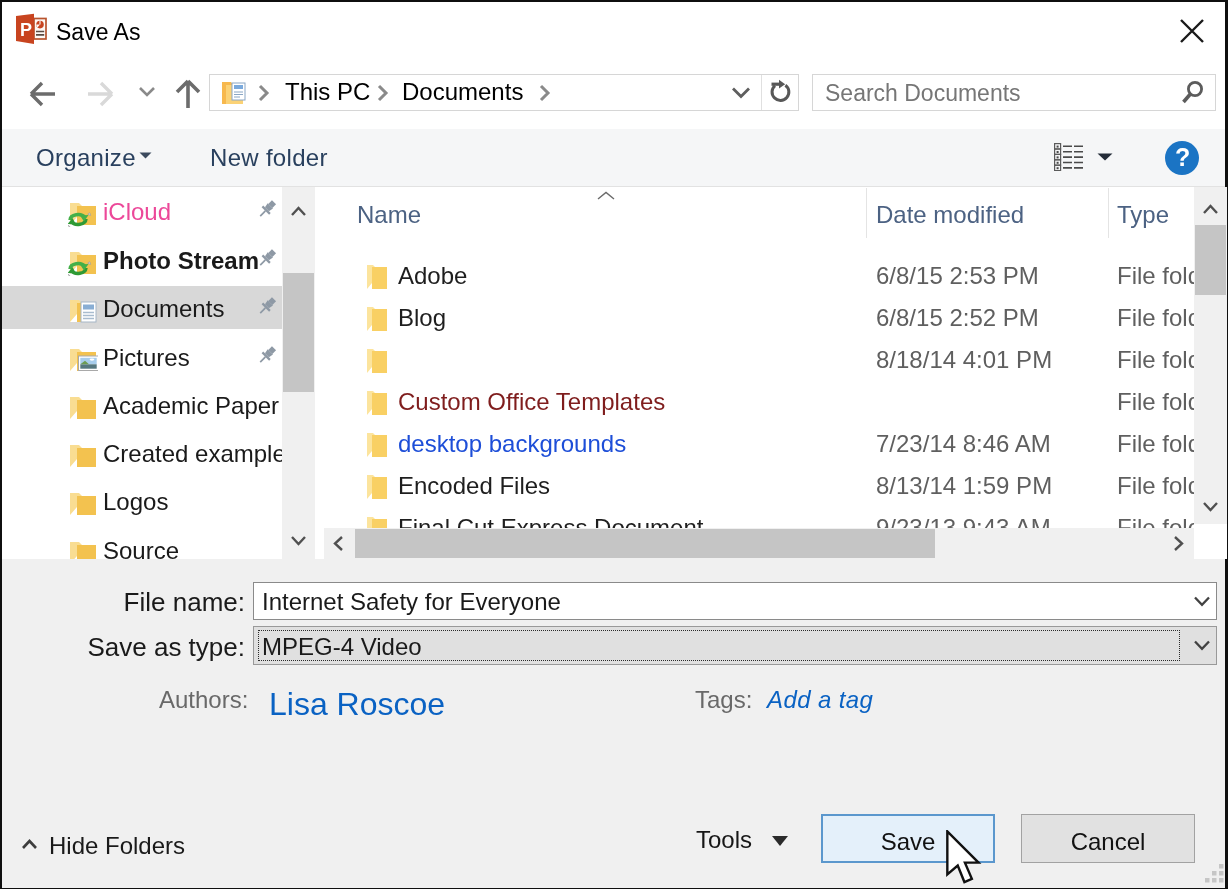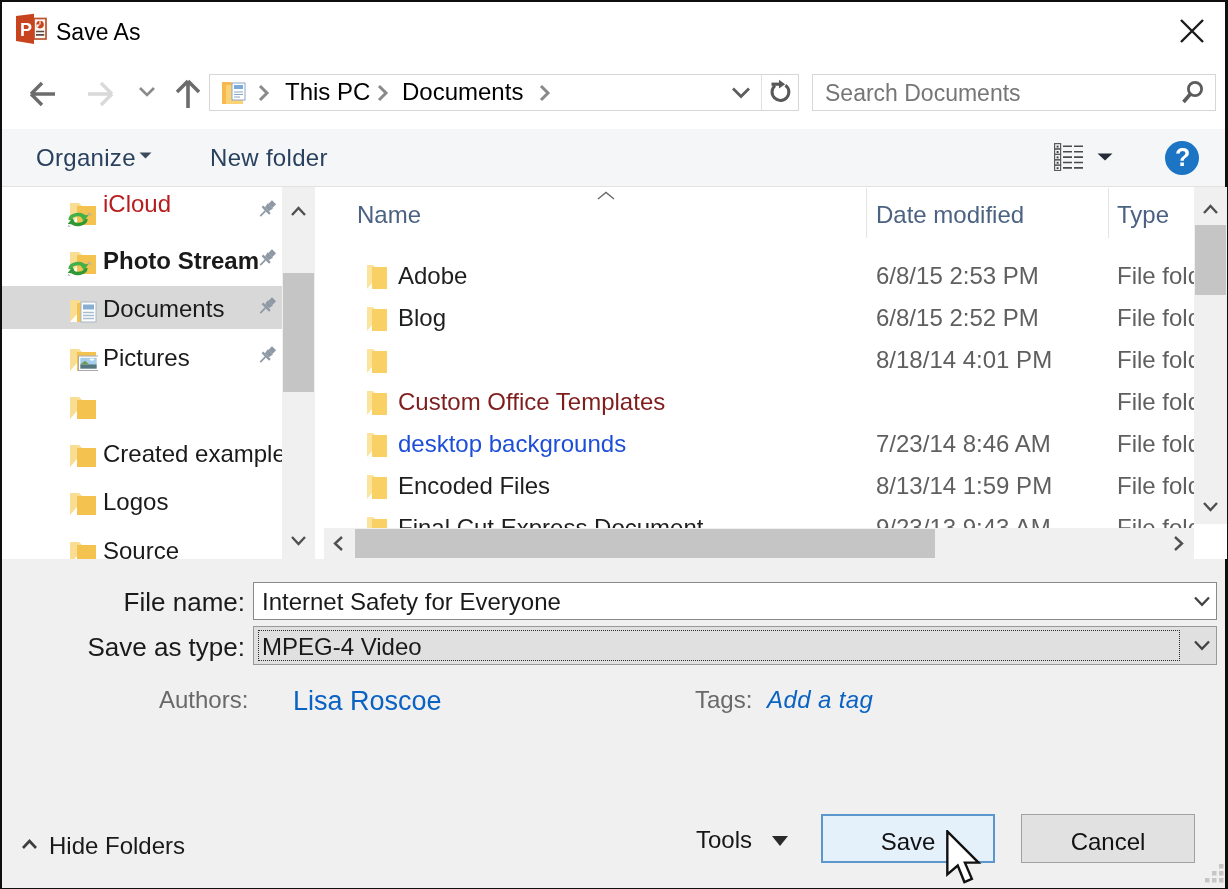--- a/index.html
+++ b/index.html
@@ -158,21 +158,21 @@
 
   <div class="abs txt" style="z-index:3;left:0px;top:630px;width:243px;text-align:right;font-size:26px;color:#1a1a1a;">Save as type:</div>
   <div class="abs" style="z-index:3;left:251px;top:624px;width:964px;height:39px;border:1px solid #999999;box-sizing:border-box;background:#e0e0e0;"></div>
   <div class="abs" style="z-index:3;left:256px;top:628px;width:922px;height:31px;border:1px dotted #2a2a2a;box-sizing:border-box;"></div>
   <div class="abs txt" style="z-index:3;left:260px;top:631px;font-size:24px;color:#1a1a1a;">MPEG-4 Video</div>
   <svg class="abs" style="z-index:3;left:1191px;top:637px;" width="18" height="13" viewBox="0 0 18 13">
     <path d="M2 2.5 L9 9.8 L16 2.5" stroke="#424242" stroke-width="2.3" fill="none"></path>
   </svg>
 
   <div class="abs txt" style="z-index:3;left:157px;top:684px;font-size:24px;color:#696969;">Authors:</div>
-  <div class="abs txt" style="z-index:3;left:267px;top:684px;font-size:27px;color:#0a62c3;margin-left:24px;">Lisa Roscoe</div>
+  <div class="abs txt" style="z-index:3;left:267px;top:684px;font-size:32px;color:#0a62c3;">Lisa Roscoe</div>
   <div class="abs txt" style="z-index:3;left:693px;top:684px;font-size:24px;color:#696969;">Tags:</div>
   <div class="abs txt" style="z-index:3;left:765px;top:684px;font-size:24px;letter-spacing:0.4px;color:#0a62c3;font-style:italic;">Add a tag</div>
 
   <svg class="abs" style="z-index:3;left:19px;top:836px;" width="17" height="13" viewBox="0 0 17 13">
     <path d="M2 10 L8.5 3 L15 10" stroke="#3d3d3d" stroke-width="2.6" fill="none"></path>
   </svg>
   <div class="abs txt" style="z-index:3;left:47px;top:830px;font-size:24px;color:#1a1a1a;">Hide Folders</div>
 
   <div class="abs txt" style="z-index:3;left:694px;top:824px;font-size:24px;color:#161616;">Tools</div>
   <svg class="abs" style="z-index:3;left:769px;top:833px;" width="18" height="12" viewBox="0 0 18 12">
@@ -205,21 +205,21 @@
         <path d="M2 28 L9 20 L9 28 Z" fill="#fff"></path>
         <g transform="translate(-1,14)">
           <path d="M3 9 A8 5.6 0 0 1 18 6.5" stroke="#44b049" stroke-width="3.4" fill="none"></path>
           <path d="M19 8 A8 5.6 0 0 1 4 10.5" stroke="#2f9a35" stroke-width="3.4" fill="none"></path>
           <path d="M21.5 4 L17 10.5 L13 4.5 Z" fill="#44b049"></path>
           <path d="M0.5 13 L5.5 7 L9 13.5 Z" fill="#2f9a35"></path>
           <path d="M20.8 3.2 L22.8 1.8 L23.6 4.4 Z" fill="#e9e9e9" stroke="#9b9b9b" stroke-width="0.7"></path>
           <path d="M1.2 14 L0 16 L3.2 16.2 Z" fill="#e9e9e9" stroke="#9b9b9b" stroke-width="0.7"></path>
         </g>
       </svg></div>
-    <div class="abs txt" style="left: 101px; top: 188px; font-size: 24px; color: #b91c1c;">iCloud</div>
+    <div class="abs txt" style="left: 101px; top: 196px; font-size: 24px; color: #ec4899;">iCloud</div>
     <div class="abs" style="left: 254px; top: 197px; width: 24px; height: 24px;"><svg width="23" height="23" viewBox="0 0 23 23">
         <g transform="rotate(45 11.5 9.5)" fill="#8e99a5">
           <rect x="8.8" y="0.5" width="5.8" height="5.2"></rect>
           <path d="M8 5.7 H15.4 L14.5 10.5 H8.9 Z"></path>
           <rect x="6.4" y="10.5" width="10.6" height="2.2"></rect>
           <rect x="10.9" y="12.7" width="1.7" height="7.3"></rect>
         </g>
       </svg></div>
     <div class="abs" style="left: 66px; top: 244px; width: 30px; height: 30px;"><svg width="30" height="30" viewBox="0 0 30 30">
         <path d="M2 6 L11 6 L14 9 L14 28 L2 28 Z" fill="#f9dd92"></path>
@@ -282,20 +282,21 @@
           <path d="M8 5.7 H15.4 L14.5 10.5 H8.9 Z"></path>
           <rect x="6.4" y="10.5" width="10.6" height="2.2"></rect>
           <rect x="10.9" y="12.7" width="1.7" height="7.3"></rect>
         </g>
       </svg></div>
     <div class="abs" style="left: 66px; top: 389px; width: 30px; height: 30px;"><svg width="30" height="30" viewBox="0 0 30 30">
         <path d="M2 6 L11 6 L14 9 L14 28 L2 28 Z" fill="#f9dd92"></path>
         <path d="M9 9 L28 9 L28 28 L9 28 Z" fill="#f3c24f"></path>
         <path d="M2 28 L9 20 L9 28 Z" fill="#fff"></path>
       </svg></div>
+    <div class="abs txt" style="left: 101px; top: 390px; font-size: 24px; color: rgb(26, 26, 26);">Academic Paper</div>
     <div class="abs" style="left: 66px; top: 437px; width: 30px; height: 30px;"><svg width="30" height="30" viewBox="0 0 30 30">
         <path d="M2 6 L11 6 L14 9 L14 28 L2 28 Z" fill="#f9dd92"></path>
         <path d="M9 9 L28 9 L28 28 L9 28 Z" fill="#f3c24f"></path>
         <path d="M2 28 L9 20 L9 28 Z" fill="#fff"></path>
       </svg></div>
     <div class="abs txt" style="left: 101px; top: 438px; font-size: 24px; color: rgb(26, 26, 26);">Created example</div>
     <div class="abs" style="left: 66px; top: 485px; width: 30px; height: 30px;"><svg width="30" height="30" viewBox="0 0 30 30">
         <path d="M2 6 L11 6 L14 9 L14 28 L2 28 Z" fill="#f9dd92"></path>
         <path d="M9 9 L28 9 L28 28 L9 28 Z" fill="#f3c24f"></path>
         <path d="M2 28 L9 20 L9 28 Z" fill="#fff"></path>

